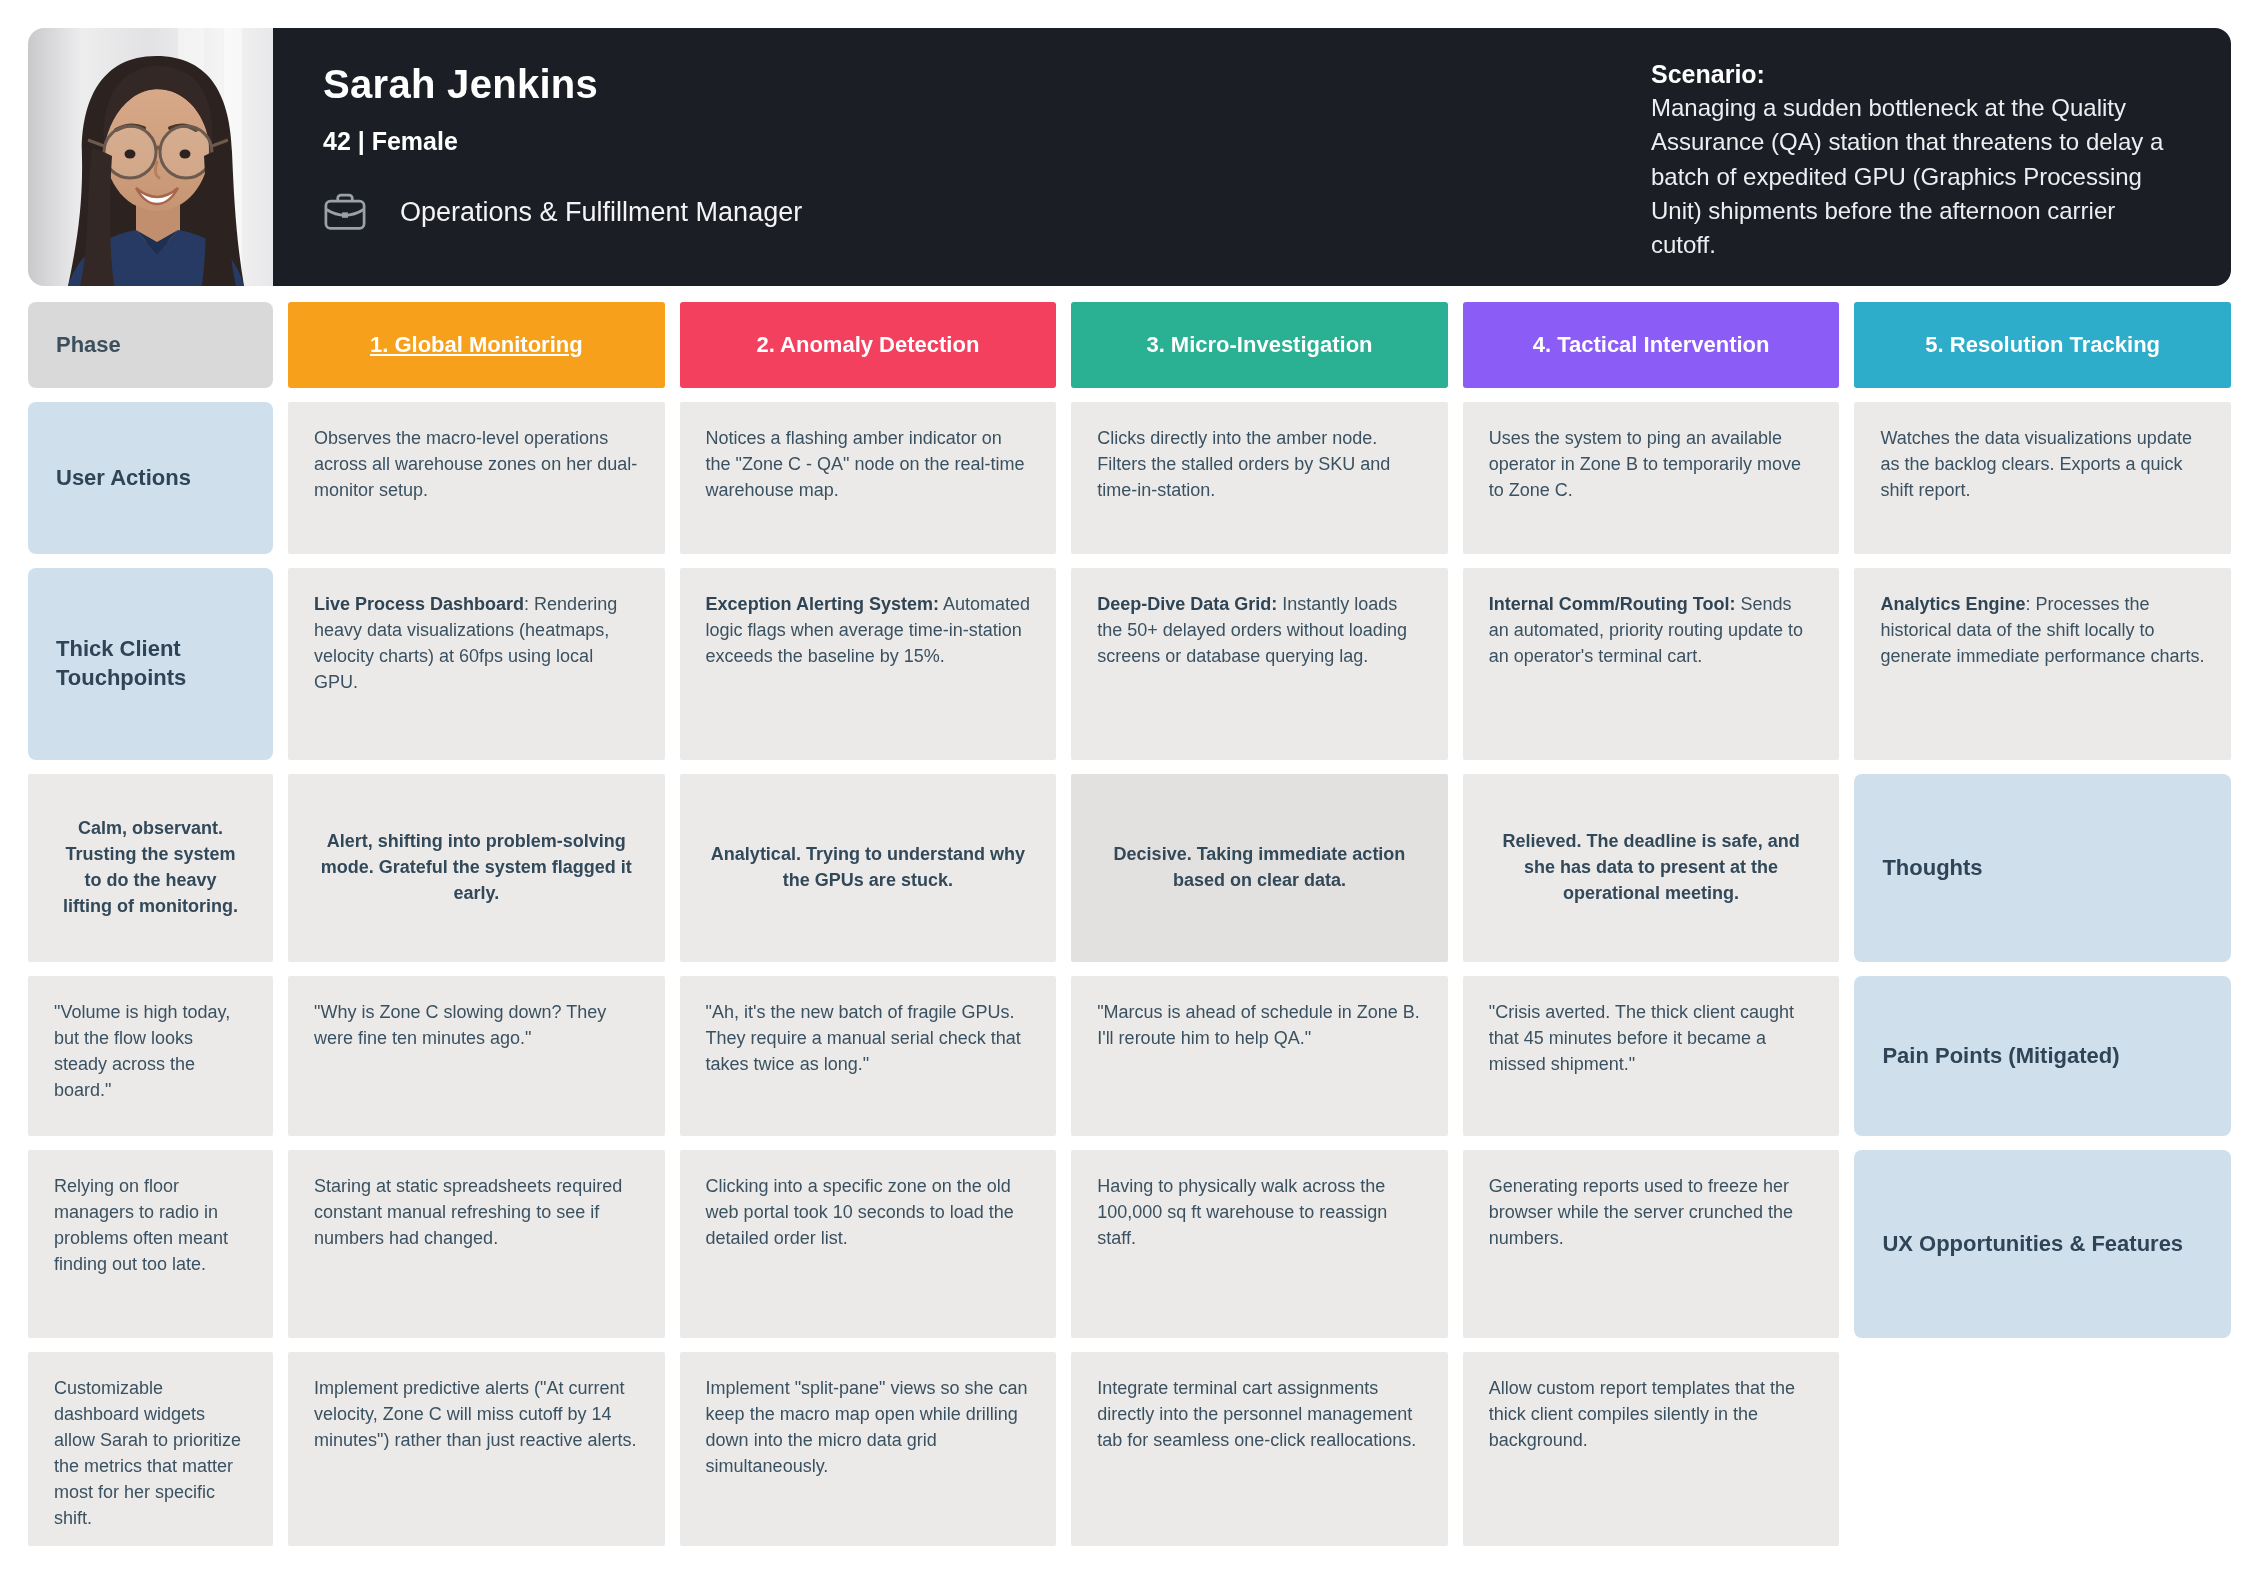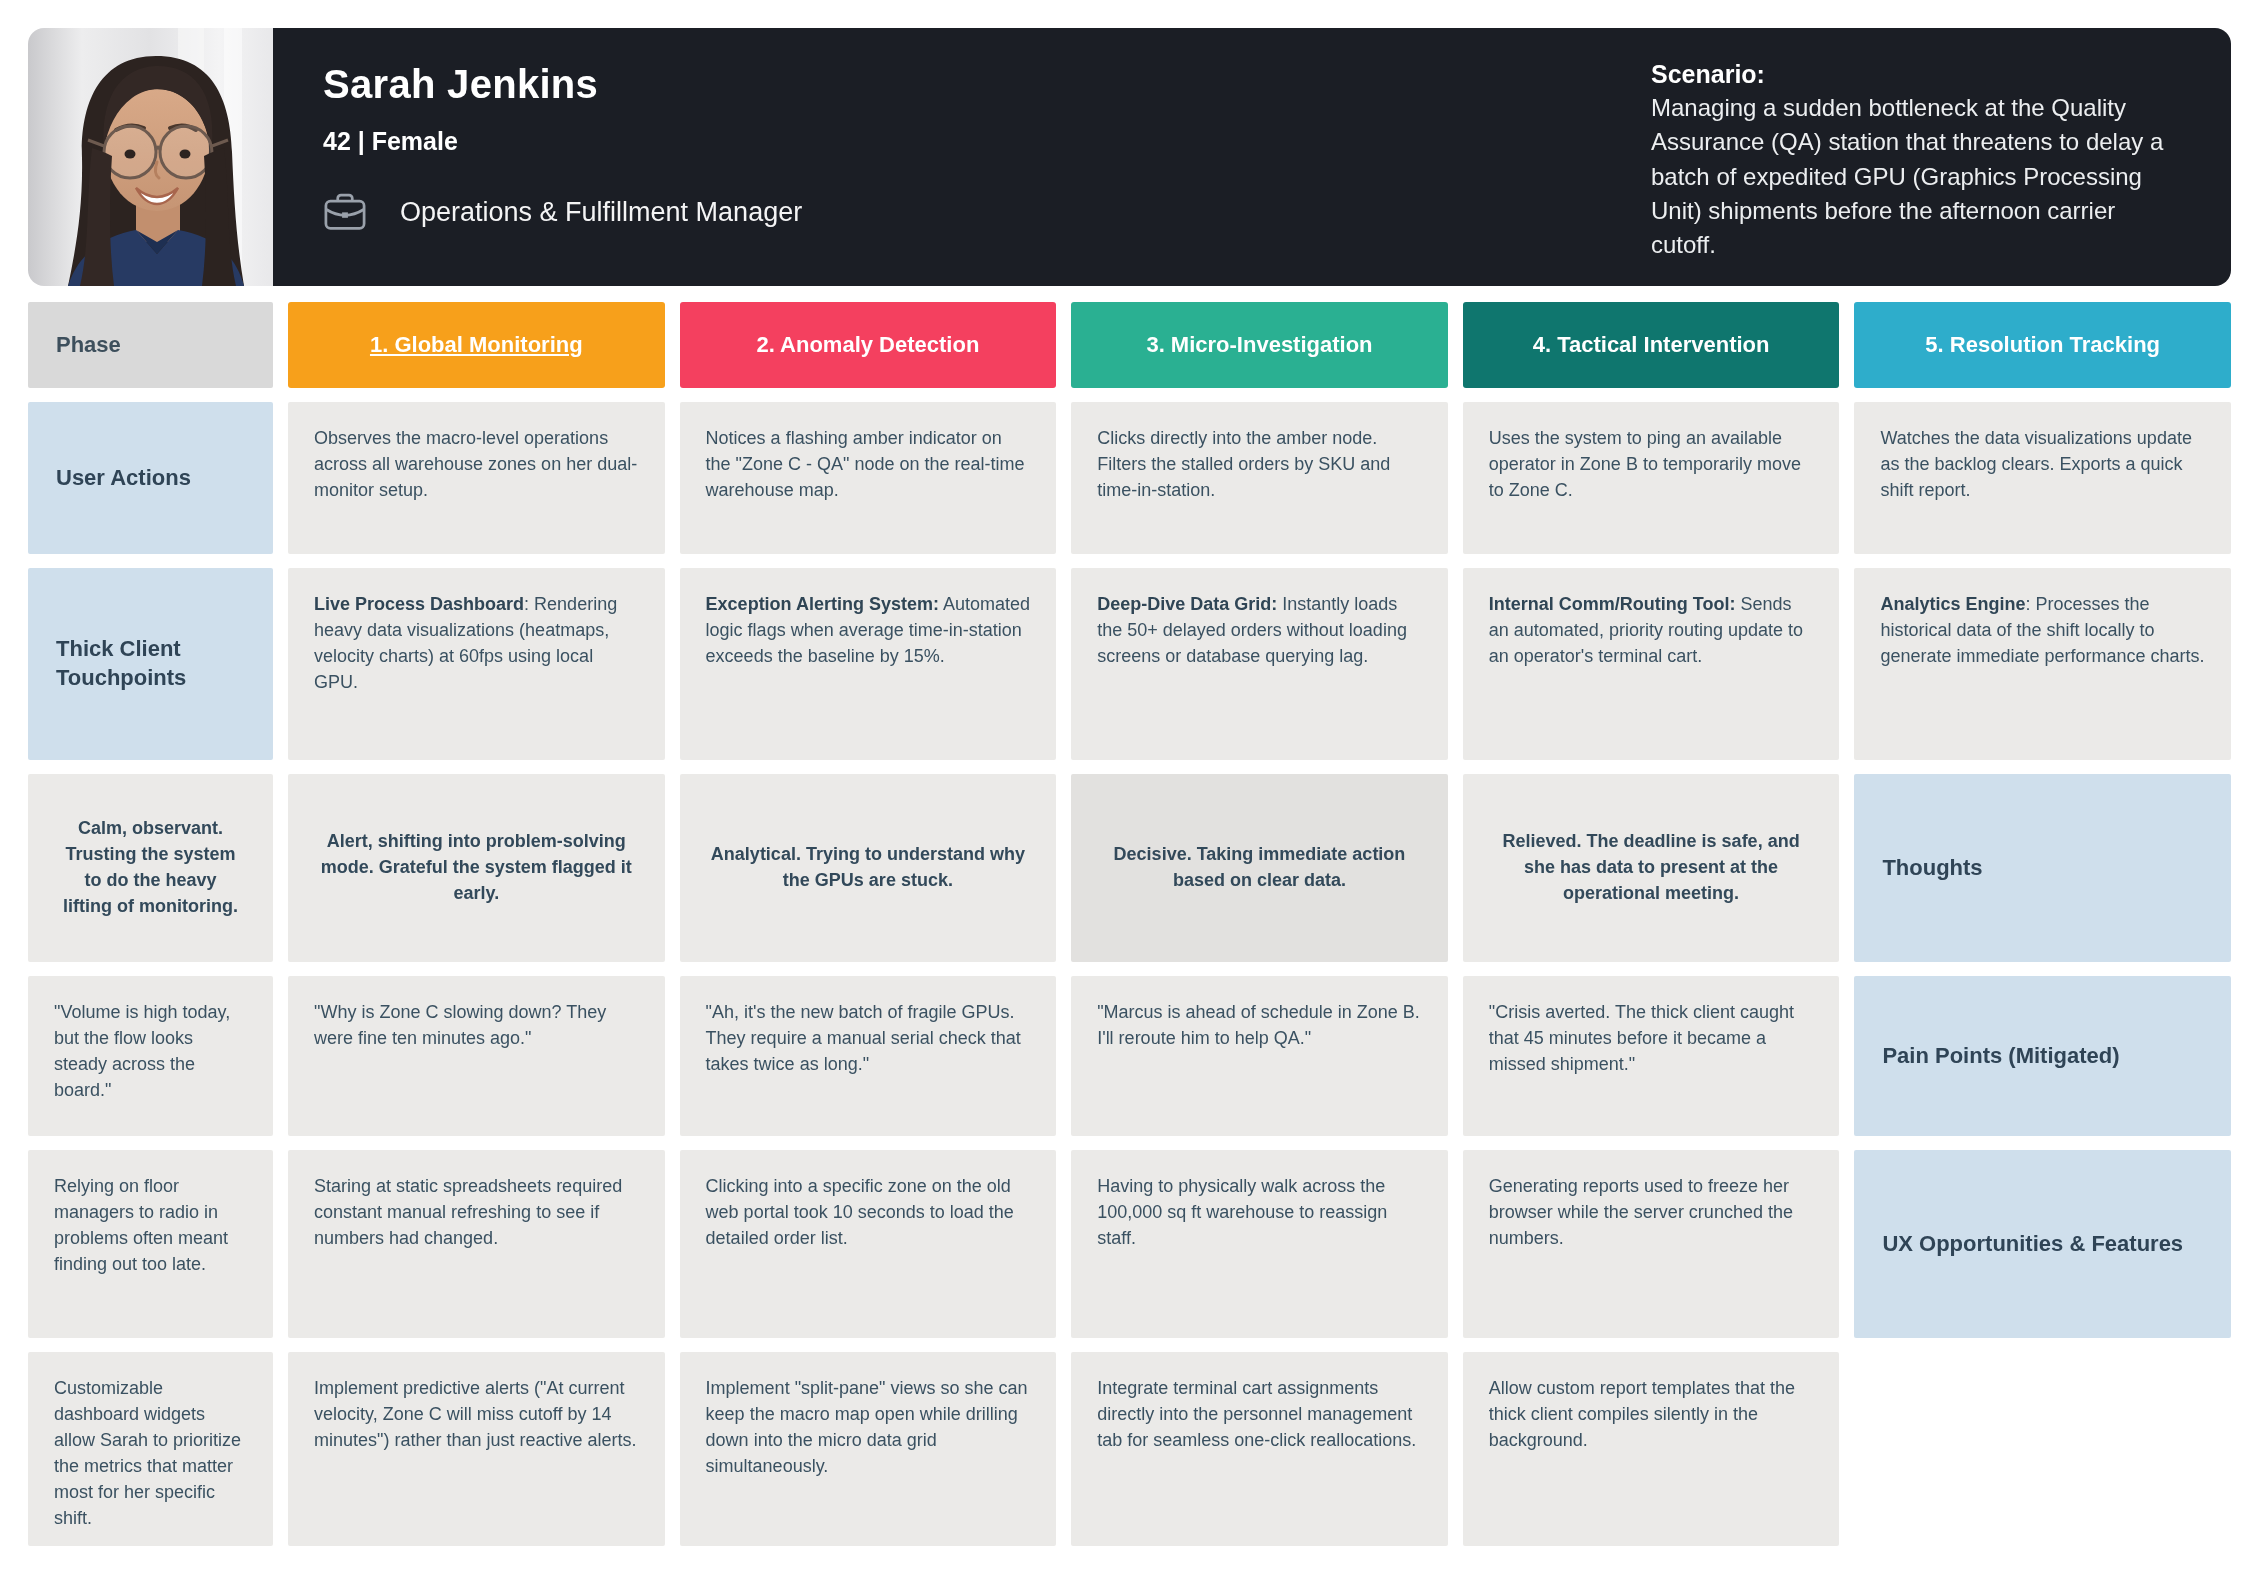--- a/index.html
+++ b/index.html
@@ -23,21 +23,21 @@
   .scenario-label { font-size:25px; font-weight:700; }
   .scenario-text { font-size:24px; line-height:1.43; color:#eceef0; margin-top:2px; }
 
   
   .grid { margin-top:16px; display:grid;
           grid-template-columns:245px repeat(5, 1fr);
           grid-template-rows:86px 152px 192px 188px 160px 188px 194px;
           gap:14px 15px; }
   .label-cell { background:#cfdfec; color:#2f4456; font-weight:700; font-size:22px;
                 line-height:1.3; display:flex; align-items:center;
-                padding:10px 18px 10px 28px; border-radius:2px; }
+                padding:10px 18px 10px 28px; border-radius:8px; }
   .phase-label { background:#d9d9d9; color:#3d4f5c; }
   .phase-cell { color:#ffffff; font-weight:700; font-size:22px; display:flex;
                 align-items:center; justify-content:center; text-align:center;
                 border-radius:3px; }
   .cell { background:#ebeae8; color:#3a5161; font-size:18px; line-height:1.44;
           padding:24px 26px; border-radius:2px; }
   .cell b { color:#2f4555; font-weight:700; }
   .cell-center { display:flex; align-items:center; justify-content:center;
                  text-align:center; font-weight:700; color:#32495a; padding:20px 30px; }
   .shade { background:#e2e1df; }
@@ -118,21 +118,21 @@
       </div>
     </div>
   </div>
 
   <div class="grid">
 
     <div class="label-cell phase-label">Phase</div>
     <div class="phase-cell" style="background: rgb(247, 160, 27); text-decoration: underline;">1. Global Monitoring</div>
     <div class="phase-cell" style="background: rgb(244, 64, 95);">2. Anomaly Detection</div>
     <div class="phase-cell" style="background: rgb(42, 176, 146);">3. Micro-Investigation</div>
-    <div class="phase-cell" style="background: #0f766e;">4. Tactical Intervention</div>
+    <div class="phase-cell" style="background: #8b5cf6;">4. Tactical Intervention</div>
     <div class="phase-cell" style="background: rgb(46, 173, 203);">5. Resolution Tracking</div>
 
     <div class="label-cell">User Actions</div>
     <div class="cell">Observes the macro-level operations across all warehouse zones on her dual-monitor setup.</div>
     <div class="cell">Notices a flashing amber indicator on the "Zone C - QA" node on the real-time warehouse map.</div>
     <div class="cell">Clicks directly into the amber node. Filters the stalled orders by SKU and time-in-station.</div>
     <div class="cell">Uses the system to ping an available operator in Zone B to temporarily move to Zone C.</div>
     <div class="cell">Watches the data visualizations update as the backlog clears. Exports a quick shift report.</div>
 
     <div class="label-cell">Thick Client Touchpoints</div>

